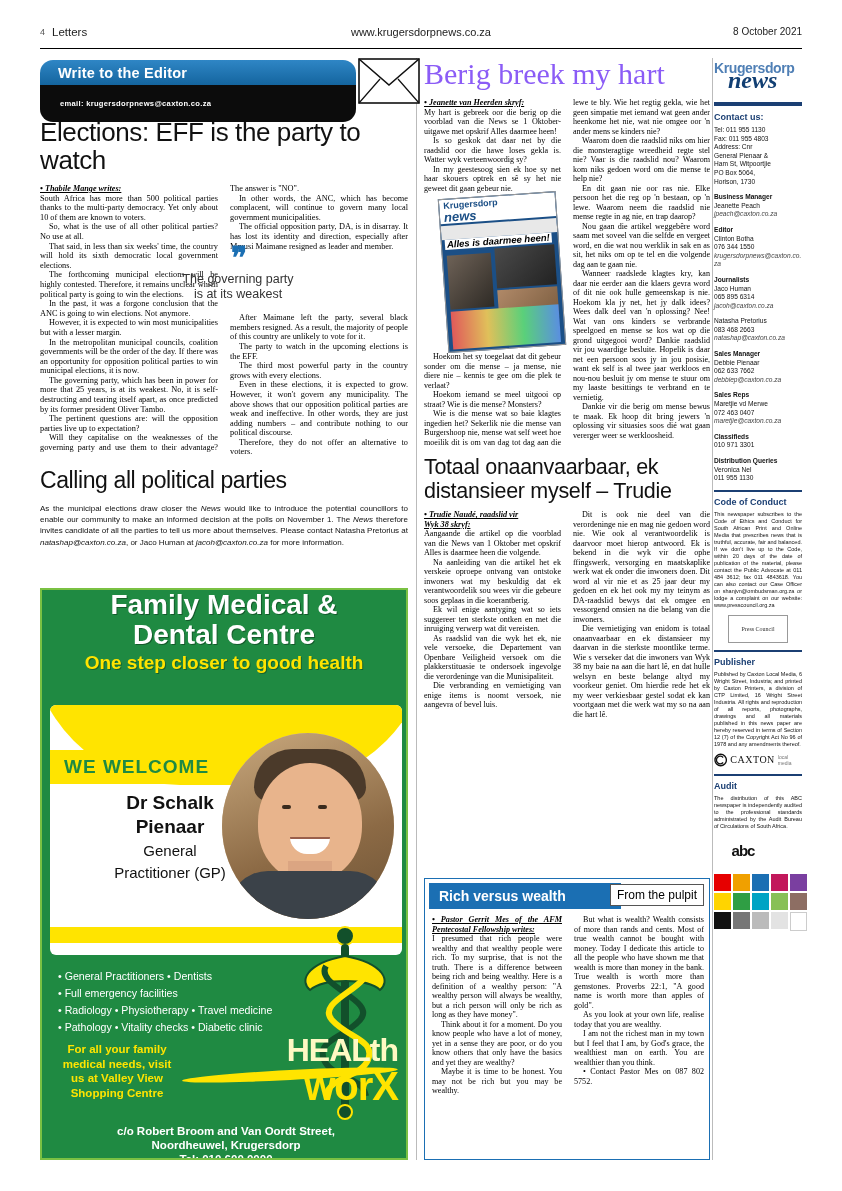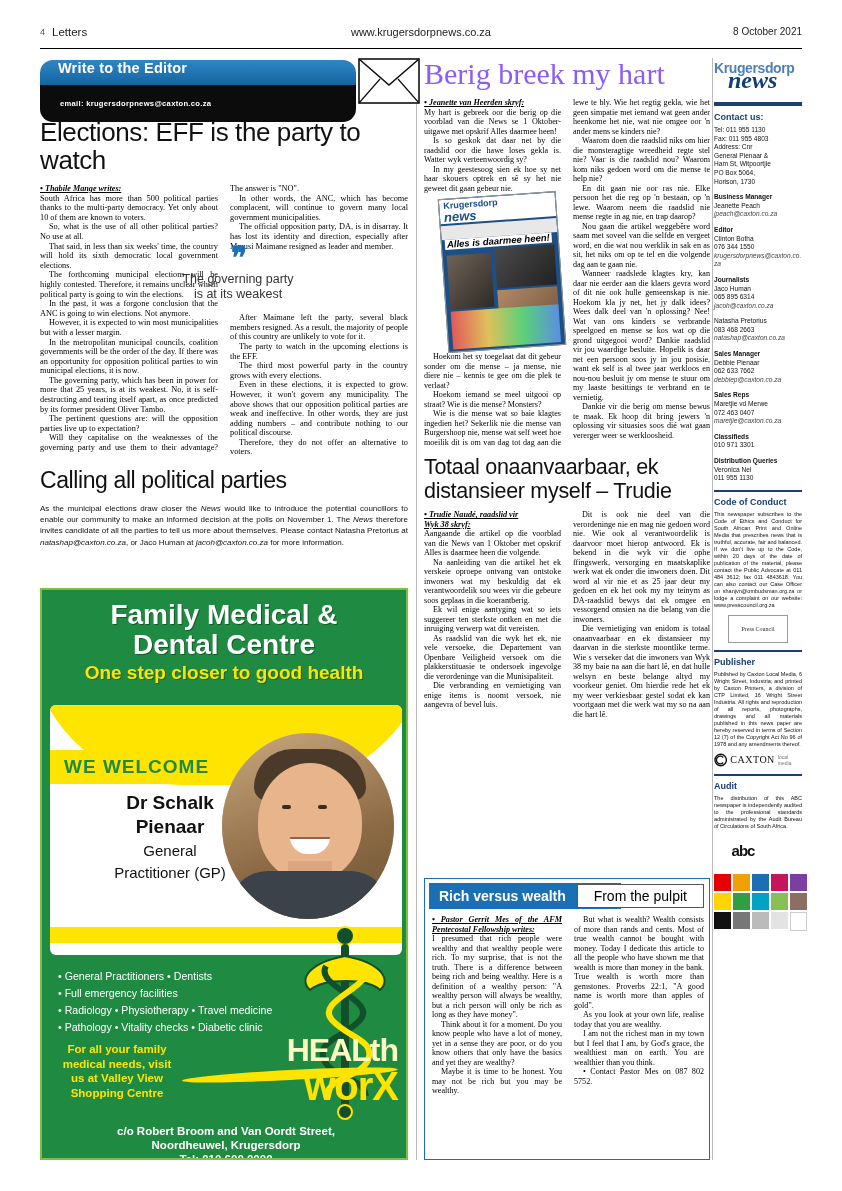--- a/index.html
+++ b/index.html
@@ -31,21 +31,21 @@
   .col-right{position:absolute;left:714px;top:58px;width:88px;}
 
   .vline{position:absolute;width:1px;background:#bbb;}
 
   
   .wte{position:relative;height:50px;margin-bottom:8px;}
   .wte-bar{
     position:absolute;left:0;top:0;width:316px;height:25px;
     background:linear-gradient(#2f86c5,#14659f);
     border-radius:13px 13px 0 0;
-    display:flex;
+    display:flex;align-items:center;
   }
   .wte-bar span{
     color:#fff;font-family:"Liberation Sans", sans-serif;font-weight:bold;
     font-size:14.5px;padding-left:18px;letter-spacing:.2px;
   }
   .wte-sub{
     position:absolute;left:0;top:25px;width:316px;height:37px;
     background:#0c0c0c;border-radius:0 0 13px 13px;
     display:flex;align-items:center;
   }
@@ -90,21 +90,21 @@
   .calling .lead i{font-style:italic;}
 
   
   .advert{
     position:absolute;left:40px;top:588px;width:368px;height:572px;
     background:#1f8a42;border:2px solid #7ac143;box-sizing:border-box;
     overflow:hidden;
   }
   .ad-h1{
     font-family:"Liberation Sans", sans-serif;font-weight:bold;color:#fff;
-    font-size:28px;line-height:30px;text-align:center;padding-top:10px;
+    font-size:28px;line-height:30px;text-align:center;
     text-shadow:1px 1px 0 rgba(0,0,0,.35);
   }
   .ad-h2{
     font-family:"Liberation Sans", sans-serif;font-weight:bold;color:#ffe400;
     font-size:19px;line-height:22px;text-align:center;margin-top:2px;
     text-shadow:1px 1px 0 rgba(0,0,0,.3);
   }
   .ad-white{
     position:absolute;left:8px;top:115px;width:352px;height:250px;
     background:#fff;border-radius:6px;overflow:hidden;
@@ -206,22 +206,22 @@
     border:1px solid #1b6fb3;box-sizing:border-box;
   }
   .rvw-bar{
     position:absolute;left:4px;top:4px;width:192px;height:26px;background:#1b6fb3;
     display:flex;align-items:center;
   }
   .rvw-bar span{
     color:#fff;font-family:"Liberation Sans", sans-serif;font-weight:bold;font-size:14px;padding-left:10px;
   }
   .rvw-tag{
-    position:absolute;right:5px;top:5px;border:1px solid #555;padding:3px 16px;
-    font-family:"Liberation Sans", sans-serif;font-size:14px;background:#fff;
+    position:absolute;right:5px;top:5px;border:1px solid #555;padding:3px 6px;
+    font-family:"Liberation Sans", sans-serif;font-size:12px;background:#fff;
   }
   .rvw-body{position:absolute;left:7px;top:36px;width:272px;}
 
   
   .kn-logo{position:relative;height:44px;}
   .kn-logo .k{
     font-family:"Liberation Sans", sans-serif;font-weight:bold;font-size:14px;
     color:#4f7fb5;letter-spacing:-.4px;position:absolute;left:0;top:2px;
   }
   .kn-logo .n{

